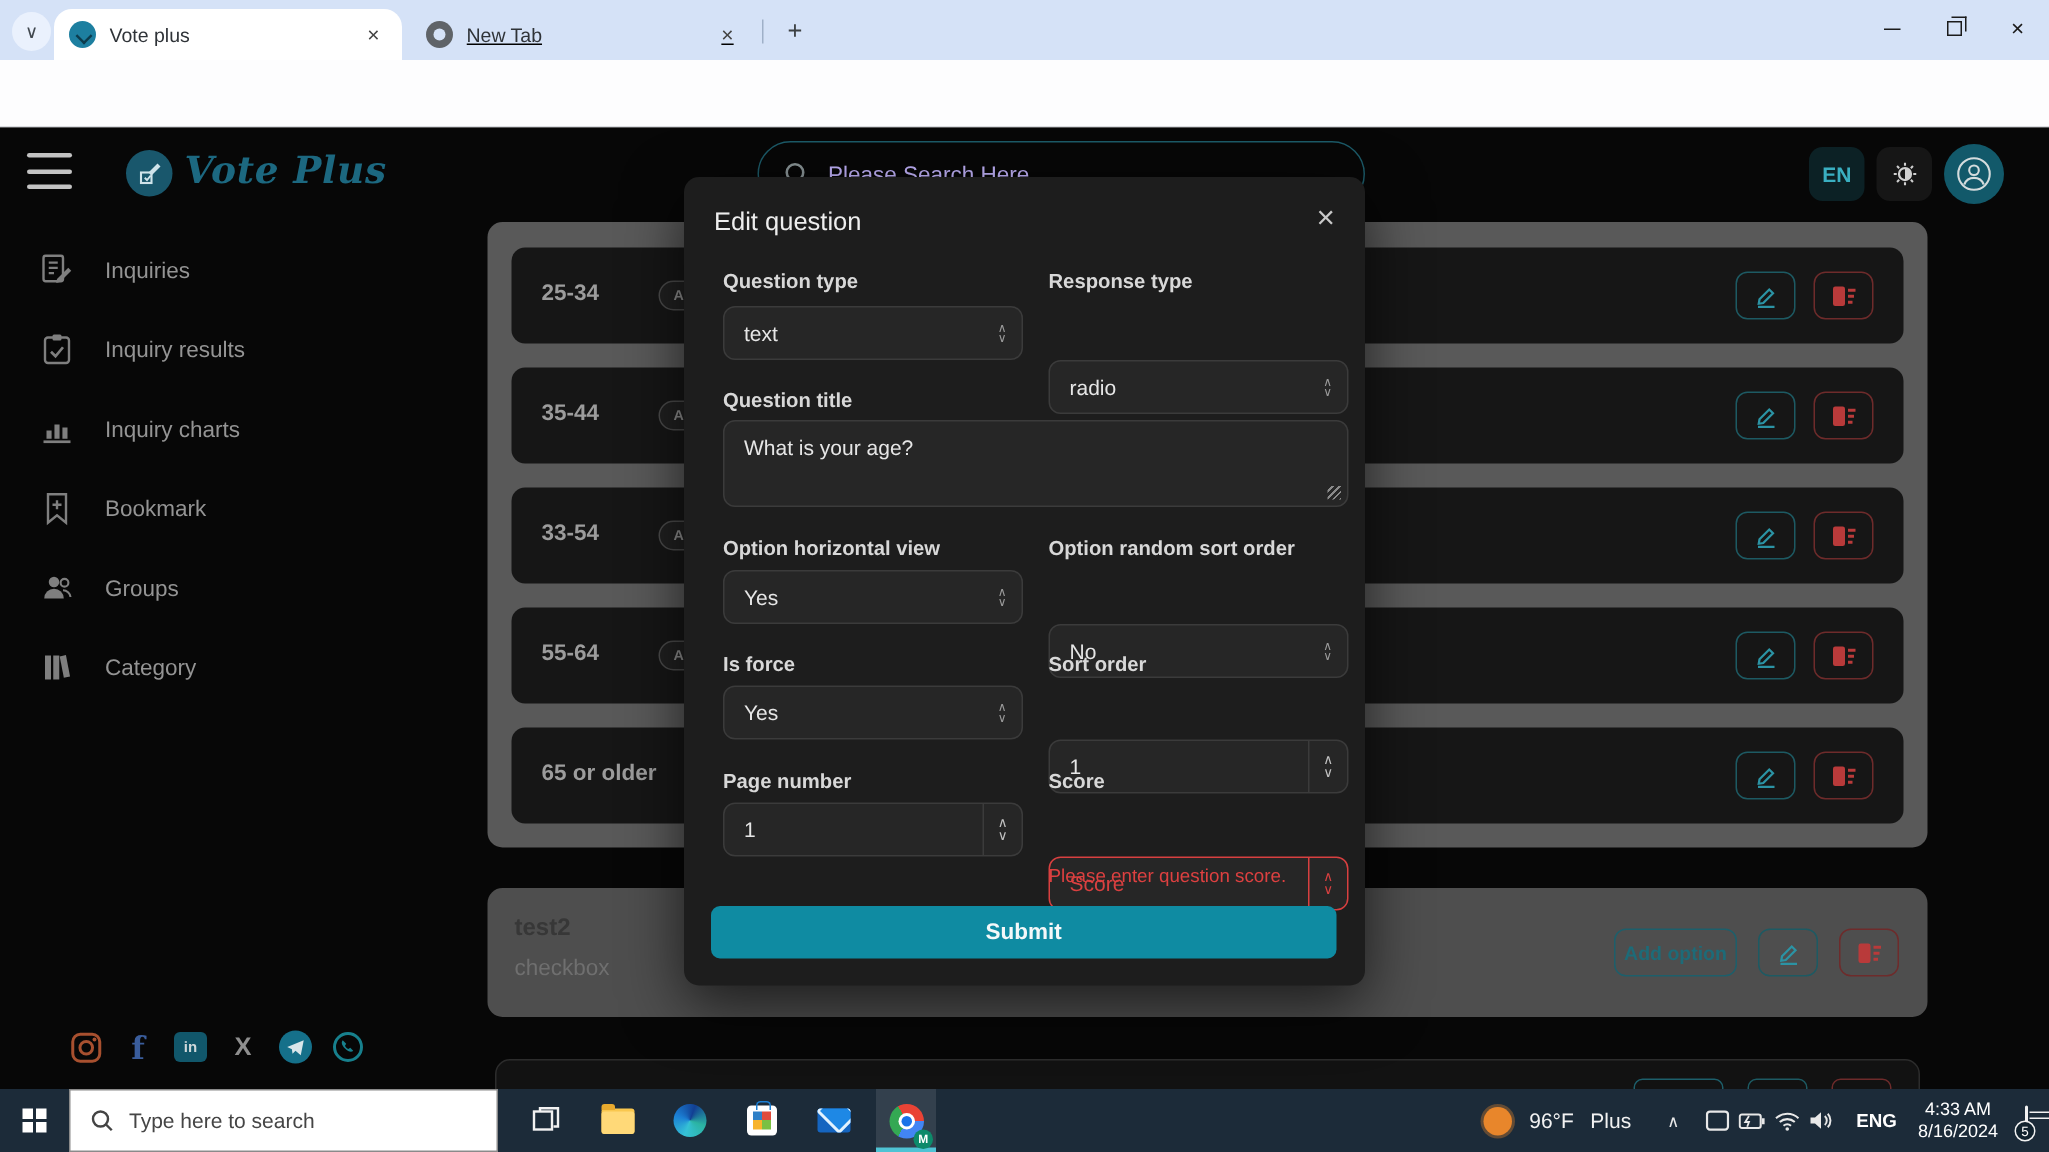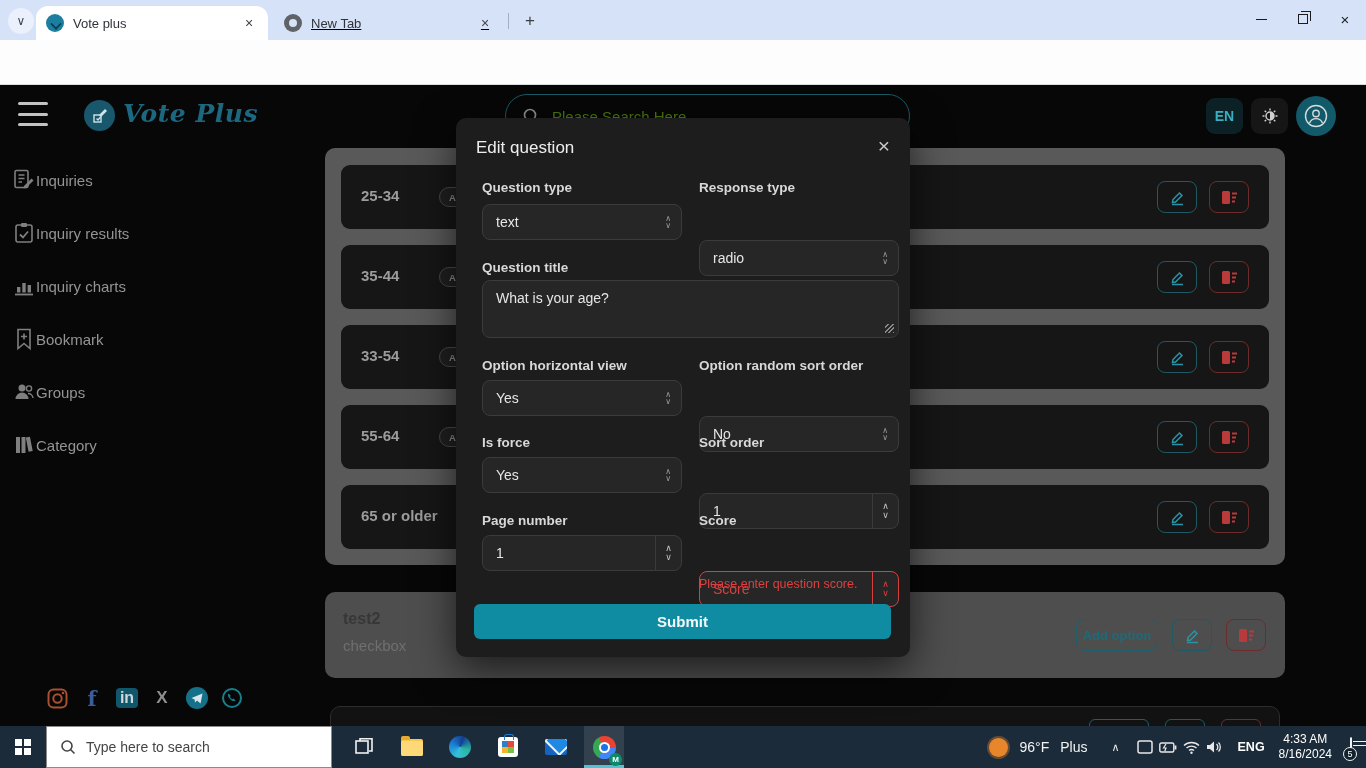--- a/index.html
+++ b/index.html
@@ -53,33 +53,33 @@
   .app { position:absolute; left:0; top:85px; width:1366px; height:641px; background:#070707; overflow:hidden; }
 
   .hamburger { position:absolute; left:18px; top:102px; width:30px; height:24px; display:flex; flex-direction:column; justify-content:space-between; }
   .hamburger span { display:block; height:3px; border-radius:2px; background:#c3c3c3; }
   .logo-circle { position:absolute; left:84px; top:100px; width:31px; height:31px; border-radius:50%; background:#19576c;
     display:flex; align-items:center; justify-content:center; }
   .logo-text { position:absolute; left:123px; top:100px; font-family:"DejaVu Serif", serif; font-style:italic; font-weight:bold;
     font-size:25px; color:#1c6880; letter-spacing:.5px; }
   .search-pill { position:absolute; left:505px; top:94px; width:405px; height:44px; border:1px solid #1c5a68; border-radius:22px;
     background:#070707; display:flex; align-items:center; padding-left:16px; gap:12px; }
-  .search-ph { font-size:15px; color:#4d7c0f; }
+  .search-ph { font-size:15px; color:#c4b5fd; }
   .hdr-tile { position:absolute; top:98px; width:37px; height:36px; border-radius:9px; display:flex; align-items:center; justify-content:center; }
   .tile-en { left:1206px; background:#0c2125; color:#3aafc1; font-weight:bold; font-size:14px; }
   .tile-bright { left:1251px; background:#161616; }
   .profile-circle { position:absolute; left:1296px; top:96px; width:40px; height:40px; border-radius:50%; background:#12596a;
     display:flex; align-items:center; justify-content:center; }
 
-  .side-item { position:absolute; left:0; width:260px; height:40px; display:flex; align-items:center; padding-left:12px; }
+  .side-item { position:absolute; left:0; width:260px; height:40px; display:flex; align-items:center; gap:20px; padding-left:26px; }
   .side-label { font-size:15px; color:#949494; }
   .socials { position:absolute; left:46px; top:687px; display:flex; align-items:center; gap:13px; }
   .soc { width:22px; height:22px; display:flex; align-items:center; justify-content:center; }
   .soc-fb { color:#3a5d9c; font-family:"DejaVu Serif", serif; font-weight:bold; font-size:21px; }
-  .soc-li { width:36px; height:20px; background:#11576b; border-radius:4px; color:#cfd8da; font-size:16px; font-weight:bold;
+  .soc-li { width:36px; height:20px; background:#11576b; border-radius:4px; color:#cfd8da; font-size:10px; font-weight:bold;
     display:flex; align-items:center; justify-content:center; }
   .soc-x { color:#8e8e8e; font-weight:bold; font-size:17px; }
   .soc-tg { width:22px; height:22px; border-radius:50%; background:#15708a; display:flex; align-items:center; justify-content:center; }
 
   
   .panel1 { position:absolute; left:325px; top:148px; width:960px; height:417px; background:#595959; border-radius:10px; }
   .q-row { position:absolute; left:16px; width:928px; height:64px; background:#161616; border-radius:9px; }
   .q-label { position:absolute; left:20px; top:22px; font-size:15px; font-weight:bold; color:#9c9c9c; }
   .q-badge { position:absolute; left:98px; top:22px; height:20px; border:1px solid #4a4a4a; background:#202020; border-radius:10px;
     padding:0 9px; font-size:9.5px; font-weight:bold; letter-spacing:.5px; color:#8d8d8d; display:flex; align-items:center; white-space:nowrap; }

